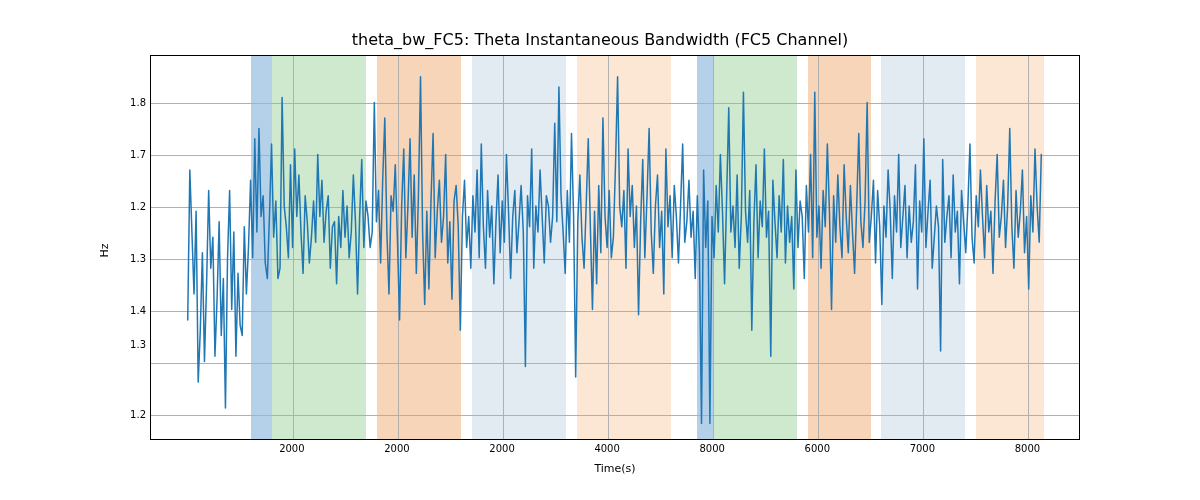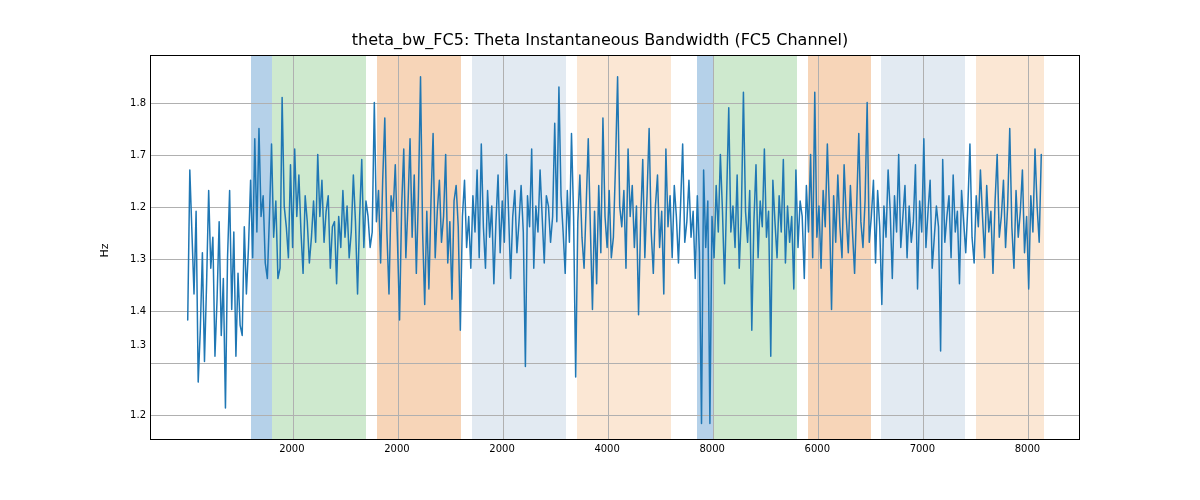--- a/index.html
+++ b/index.html
@@ -156,14 +156,15 @@
   <div id="ytick-container">
       <div class="ytick" style="top: 413.986px;">1.2</div>
       <div class="ytick" style="top: 344px;">1.3</div>
       <div class="ytick" style="top: 309.932px;">1.4</div>
       <div class="ytick" style="top: 257.905px;">1.3</div>
       <div class="ytick" style="top: 205.878px;">1.2</div>
       <div class="ytick" style="top: 153.851px;">1.7</div>
       <div class="ytick" style="top: 101.824px;">1.8</div>
     </div>
 
+  <div class="xlabel">Time(s)</div>
 
 </div>
 
 </body></html>

